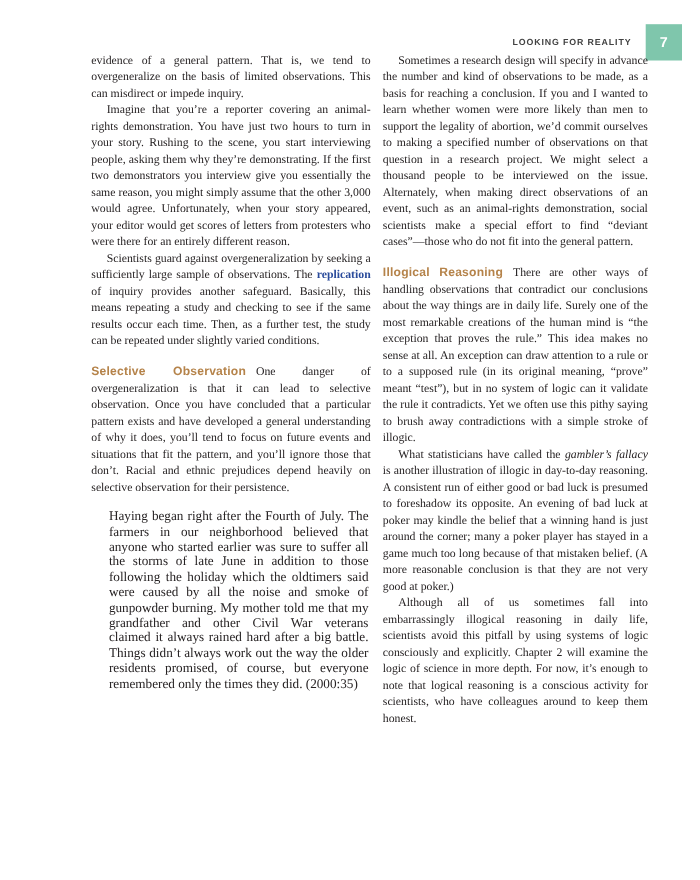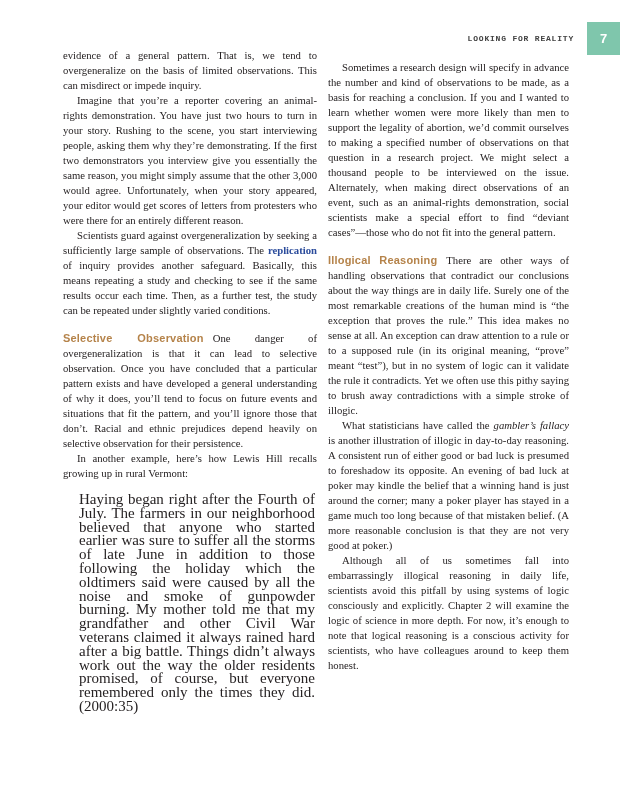--- a/index.html
+++ b/index.html
@@ -7,51 +7,51 @@
     width: 636px; height: 800px;
     background: #ffffff;
     font-family: "Liberation Serif", "DejaVu Serif", serif;
     color: #262223;
   }
   .page { position: relative; width: 636px; height: 800px; overflow: hidden; background: #fff; }
 
   
   .header { position: absolute; top: 22px; right: 16px; display: flex; align-items: center; gap: 13px; }
   .running-head {
-    font-family: Liberation Mono, monospace;
+    font-family: Liberation Sans, sans-serif;
     font-size: 8px; font-weight: bold; letter-spacing: 0.8px; color: #424242;
   }
   .page-badge {
     width: 33px; height: 33px; background: #7fc6ac; color: #ffffff;
     display: flex; align-items: center; justify-content: center;
     font-family: "Liberation Sans", sans-serif; font-size: 13px; font-weight: bold;
   }
 
   
   .content { position: absolute; top: 48px; left: 63px; display: flex; gap: 11px; }
   .col { text-align: justify; font-size: 10.7px; line-height: 15px; }
-  .col-left  { width: 254px; }
-  .col-right { width: 241px; margin-top: 12px; }
+  .col-left  { width: 254px; margin-left: 20px; }
+  .col-right { width: 241px; }
 
   p { margin: 0; text-indent: 14px; }
   p.continued, p.section { text-indent: 0; }
   p.section { margin-top: 13px; }
 
   .runin-head {
     font-family: "Liberation Sans", sans-serif;
     font-weight: bold;
     font-size: 11px; color: #b5834a;
     margin-right: 9px; letter-spacing: 0.2px;
   }
   .term { color: #2a4b9b; font-weight: bold; }
   em { }
 
   blockquote {
     margin: 12px 2px 0 16px;
-    font-size: 15px; line-height: 13.8px;
+    font-size: 12px; line-height: 13.8px;
     text-align: justify;
   }
 
   
   .margin-def {
     margin-top: 16px;
     width: 302px;
     border-top: 2px dotted #e73c3e;
     padding-top: 6px;
   }
@@ -77,21 +77,20 @@
     <span class="page-badge">7</span>
   </div>
 
   <div class="content">
 
     <section class="col col-left">
       <p class="continued">evidence of a general pattern. That is, we tend to overgeneralize on the basis of limited observations. This can misdirect or impede inquiry.</p>
       <p>Imagine that you’re a reporter covering an animal-rights demonstration. You have just two hours to turn in your story. Rushing to the scene, you start interviewing people, asking them why they’re demonstrating. If the first two demonstrators you interview give you essentially the same reason, you might simply assume that the other 3,000 would agree. Unfortunately, when your story appeared, your editor would get scores of letters from protesters who were there for an entirely different reason.</p>
       <p><span>Scientists guard against overgeneralization by seeking a sufficiently large sample of observations. The </span><span class="term">replication</span><span> of inquiry provides another safeguard. Basically, this means repeating a study and checking to see if the same results occur each time. Then, as a further test, the study can be repeated under slightly varied conditions.</span></p>
       <p class="section"><span class="runin-head">Selective Observation</span><span>One danger of overgeneralization is that it can lead to selective observation. Once you have concluded that a particular pattern exists and have developed a general understanding of why it does, you’ll tend to focus on future events and situations that fit the pattern, and you’ll ignore those that don’t. Racial and ethnic prejudices depend heavily on selective observation for their persistence.</span></p>
-      <p>In another example, here’s how Lewis Hill recalls growing up in rural Vermont:</p>
       <blockquote>Haying began right after the Fourth of July. The farmers in our neighborhood believed that anyone who started earlier was sure to suffer all the storms of late June in addition to those following the holiday which the oldtimers said were caused by all the noise and smoke of gunpowder burning. My mother told me that my grandfather and other Civil War veterans claimed it always rained hard after a big battle. Things didn’t always work out the way the older residents promised, of course, but everyone remembered only the times they did. (2000:35)</blockquote>
     </section>
 
     <section class="col col-right">
       <p>Sometimes a research design will specify in advance the number and kind of observations to be made, as a basis for reaching a conclusion. If you and I wanted to learn whether women were more likely than men to support the legality of abortion, we’d commit ourselves to making a specified number of observations on that question in a research project. We might select a thousand people to be interviewed on the issue. Alternately, when making direct observations of an event, such as an animal-rights demonstration, social scientists make a special effort to find “deviant cases”—those who do not fit into the general pattern.</p>
       <p class="section"><span class="runin-head">Illogical Reasoning</span><span>There are other ways of handling observations that contradict our conclusions about the way things are in daily life. Surely one of the most remarkable creations of the human mind is “the exception that proves the rule.” This idea makes no sense at all. An exception can draw attention to a rule or to a supposed rule (in its original meaning, “prove” meant “test”), but in no system of logic can it validate the rule it contradicts. Yet we often use this pithy saying to brush away contradictions with a simple stroke of illogic.</span></p>
       <p><span>What statisticians have called the </span><em>gambler’s fallacy</em><span> is another illustration of illogic in day-to-day reasoning. A consistent run of either good or bad luck is presumed to foreshadow its opposite. An evening of bad luck at poker may kindle the belief that a winning hand is just around the corner; many a poker player has stayed in a game much too long because of that mistaken belief. (A more reasonable conclusion is that they are not very good at poker.)</span></p>
       <p>Although all of us sometimes fall into embarrassingly illogical reasoning in daily life, scientists avoid this pitfall by using systems of logic consciously and explicitly. Chapter 2 will examine the logic of science in more depth. For now, it’s enough to note that logical reasoning is a conscious activity for scientists, who have colleagues around to keep them honest.</p>
 
     </section>

